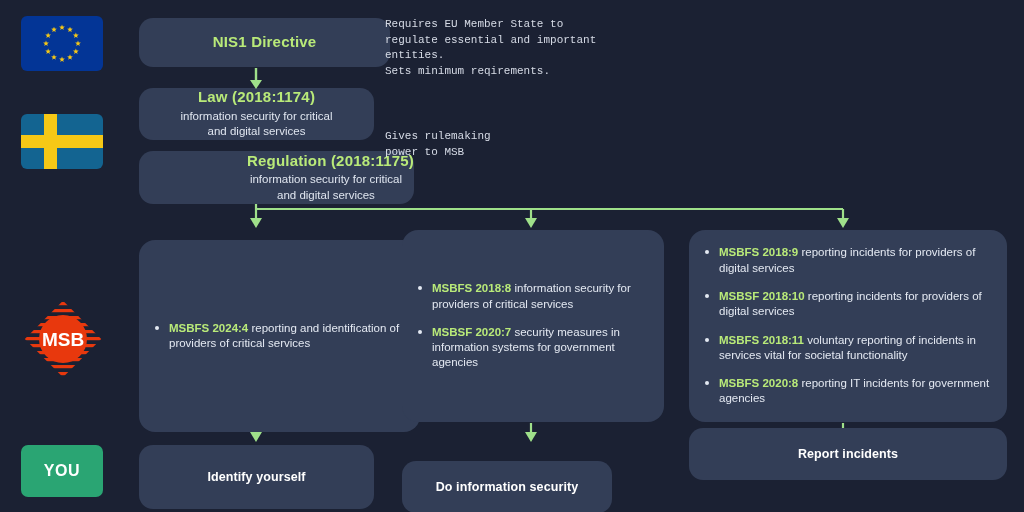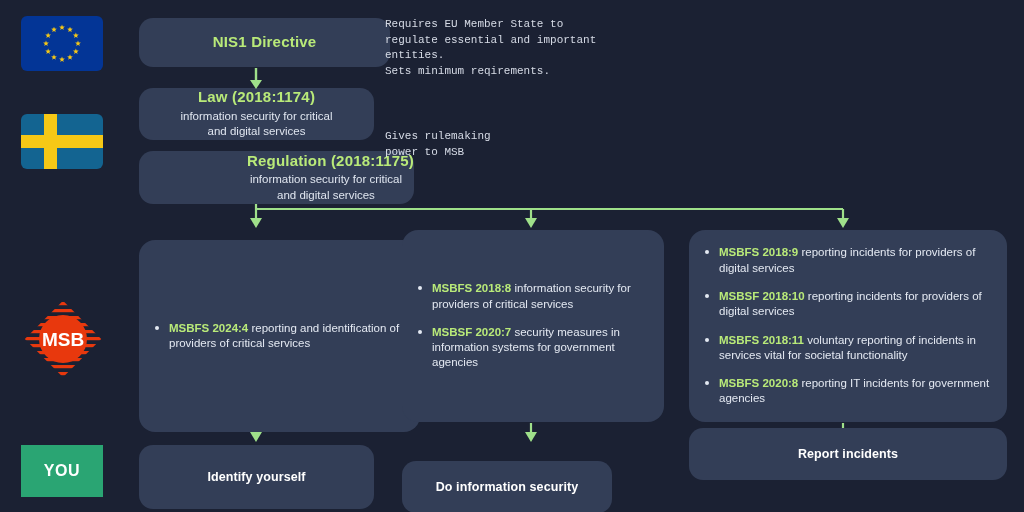--- a/index.html
+++ b/index.html
@@ -126,21 +126,21 @@
 
   
   .conn { position: absolute; }
 
   
   .badge { position: absolute; }
 
   #flag-eu  { left: 21px; top: 16px;  width: 82px; height: 55px; border-radius: 6px; background: #033596; overflow: hidden; }
   #flag-se  { left: 21px; top: 114px; width: 82px; height: 55px; border-radius: 6px; background: #136491; overflow: hidden; }
   #logo-msb { left: 22px; top: 298px; width: 82px; height: 82px; }
-  #badge-you{ left: 21px; top: 445px; width: 82px; height: 52px; border-radius: 0;
+  #badge-you{ left: 21px; top: 445px; width: 82px; height: 52px; border-radius: 7px;
               background: #2aa573; display: flex; align-items: center; justify-content: center; }
   #badge-you span {
     color: #ffffff;
     font-weight: bold;
     font-size: 16px;
     letter-spacing: .6px;
   }
 
   
   .se-vert { position: absolute; left: 23px; top: 0; width: 13px; height: 100%; background: #f6c816; }

